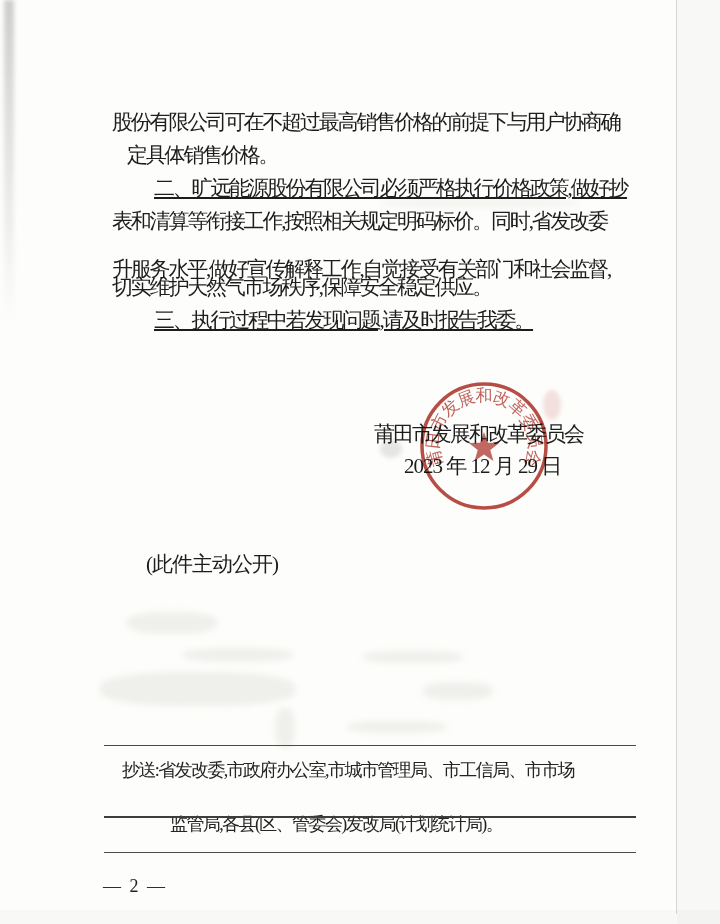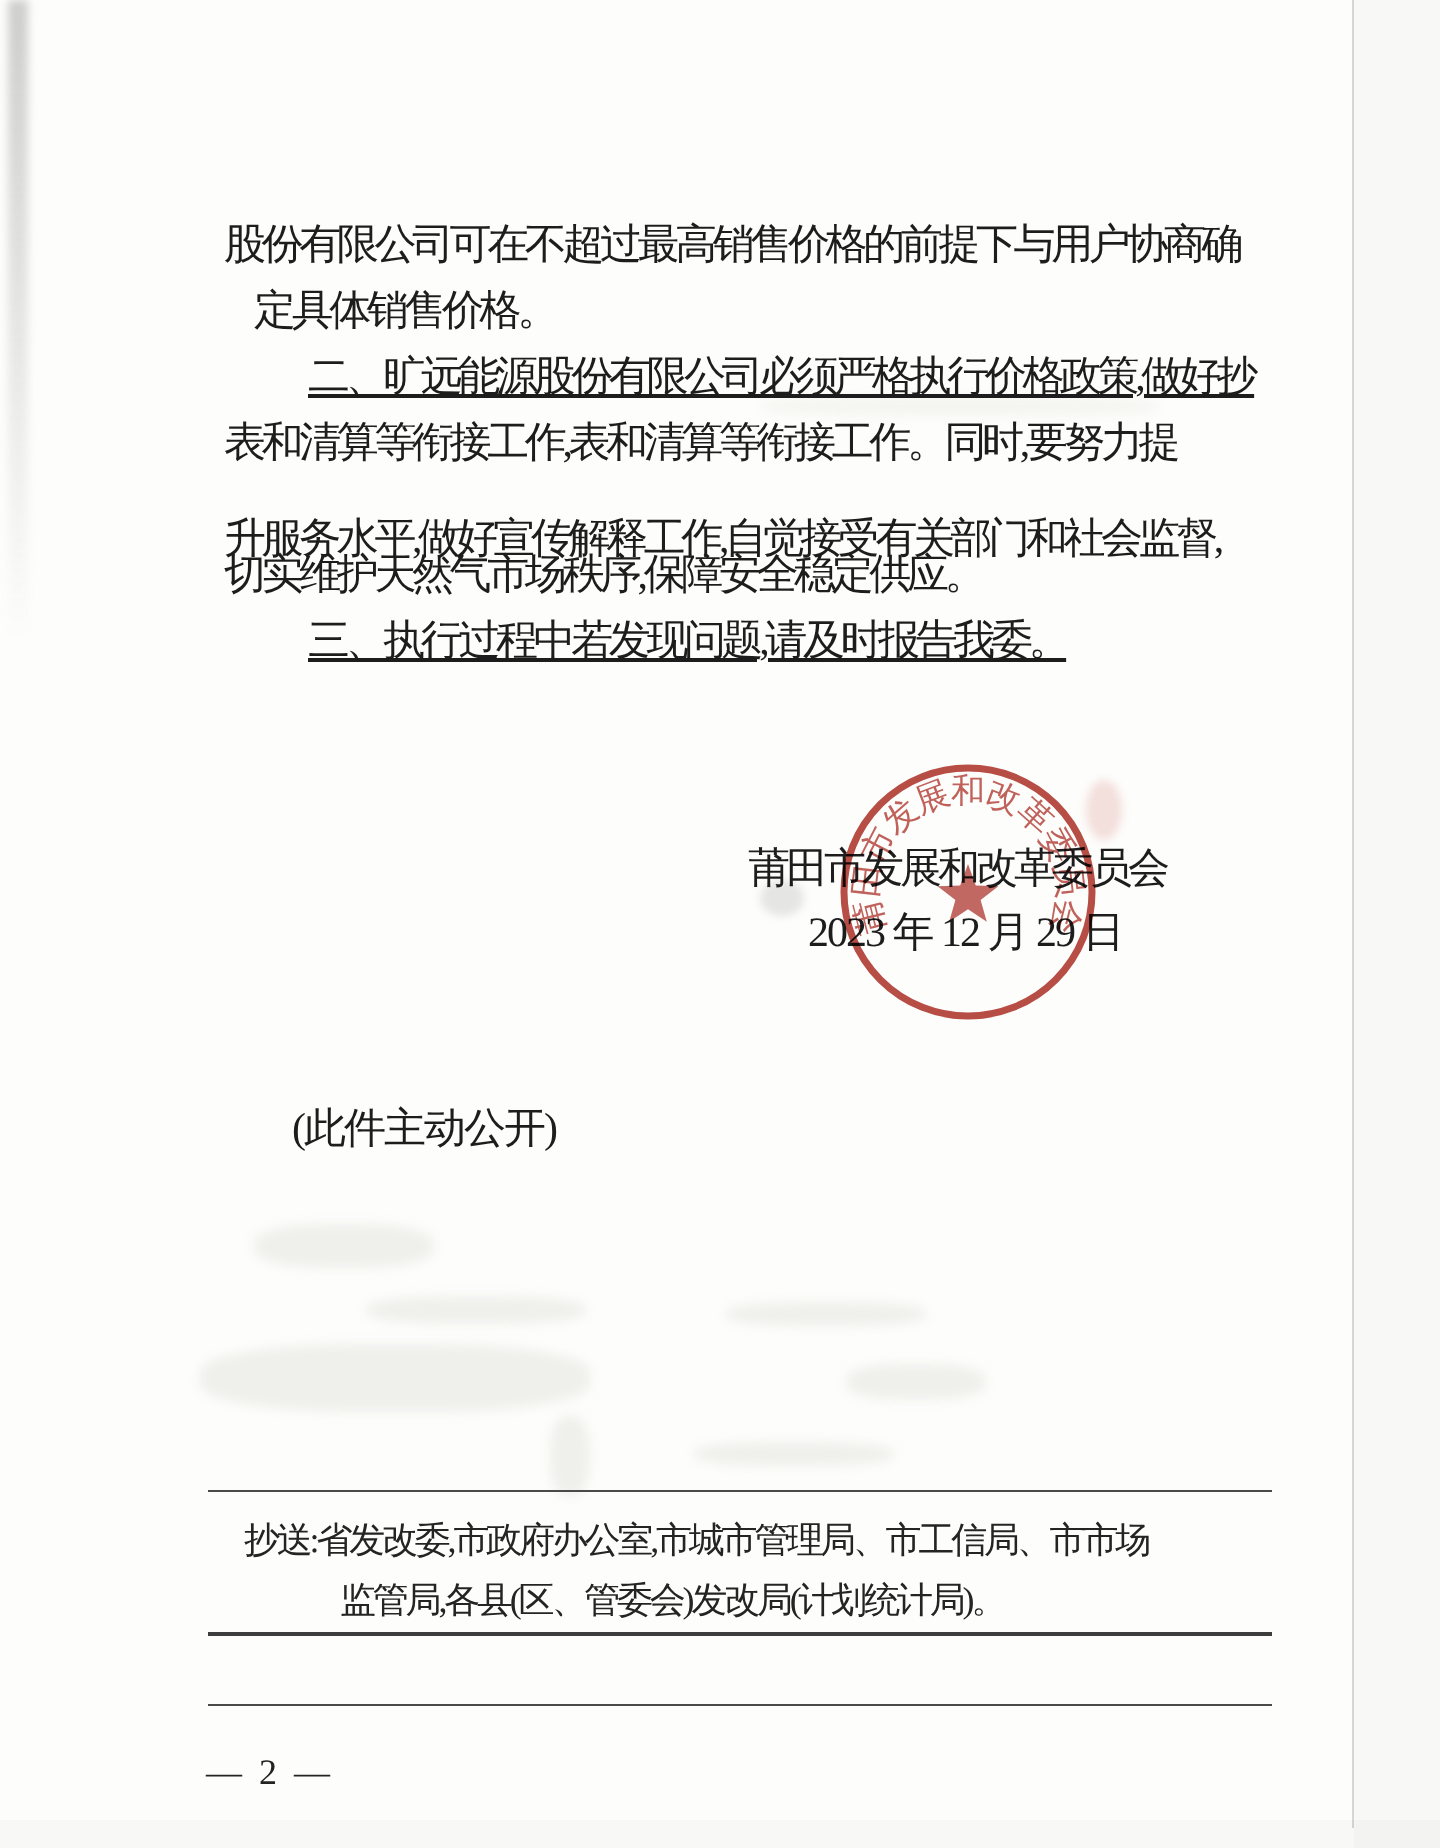--- a/index.html
+++ b/index.html
@@ -75,21 +75,21 @@
   
   .rule{position:absolute;left:104px;width:532px;background:#4a4a4a;}
   .rule-top{top:745px;height:1px;}
   .rule-mid{top:816px;height:2px;background:#3d3d3d;}
   .rule-bot{top:852px;height:1px;}
   .cc-line1{
     position:absolute;left:122px;top:758px;
     font-size:18px;letter-spacing:-1.6px;white-space:nowrap;color:#242424;
   }
   .cc-line2{
-    position:absolute;left:170px;top:788px;
+    position:absolute;left:170px;top:812px;
     font-size:18px;letter-spacing:-1.6px;white-space:nowrap;color:#242424;
   }
   .issuer{
     position:absolute;left:120px;top:825px;
     font-size:18px;letter-spacing:-0.5px;white-space:nowrap;color:#242424;
   }
   .print-date{
     position:absolute;right:97px;top:825px;
     font-size:18px;letter-spacing:-0.5px;white-space:nowrap;color:#242424;
   }
@@ -115,21 +115,21 @@
   <div class="artifact art-5"></div>
   <div class="artifact art-6"></div>
   <div class="artifact art-7"></div>
   <div class="artifact art-8"></div>
   <div class="ghost-gray"></div>
 
   <div class="body-text">
     <div class="bline" id="bl0">股份有限公司可在不超过最高销售价格的前提下与用户协商确</div>
     <div class="bline" id="bl1">定具体销售价格。</div>
     <div class="bline indent" id="bl2">二、旷远能源股份有限公司必须严格执行价格政策,做好抄</div>
-    <div class="bline" id="bl3">表和清算等衔接工作,表和清算等衔接工作。同时,要努力提</div>
+    <div class="bline" id="bl3">表和清算等衔接工作,按照相关规定明码标价。同时,省发改委</div>
     <div class="bline" id="bl4">升服务水平,做好宣传解释工作,自觉接受有关部门和社会监督,</div>
     <div class="bline" id="bl5">切实维护天然气市场秩序,保障安全稳定供应。</div>
     <div class="bline indent" id="bl6">三、执行过程中若发现问题,请及时报告我委。</div>
   </div>
 
   <div class="sig-org">莆田市发展和改革委员会</div>
   <div class="sig-date">2023 年 12 月 29 日</div>
 
   <div class="smudge-red"></div>
 

